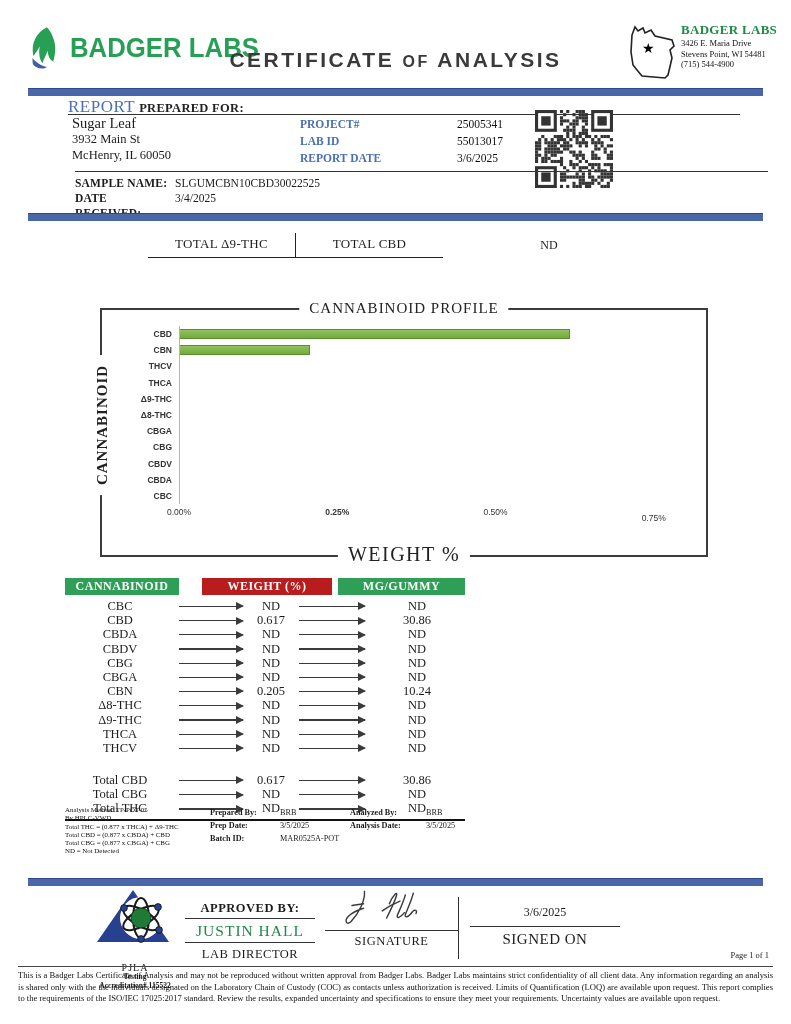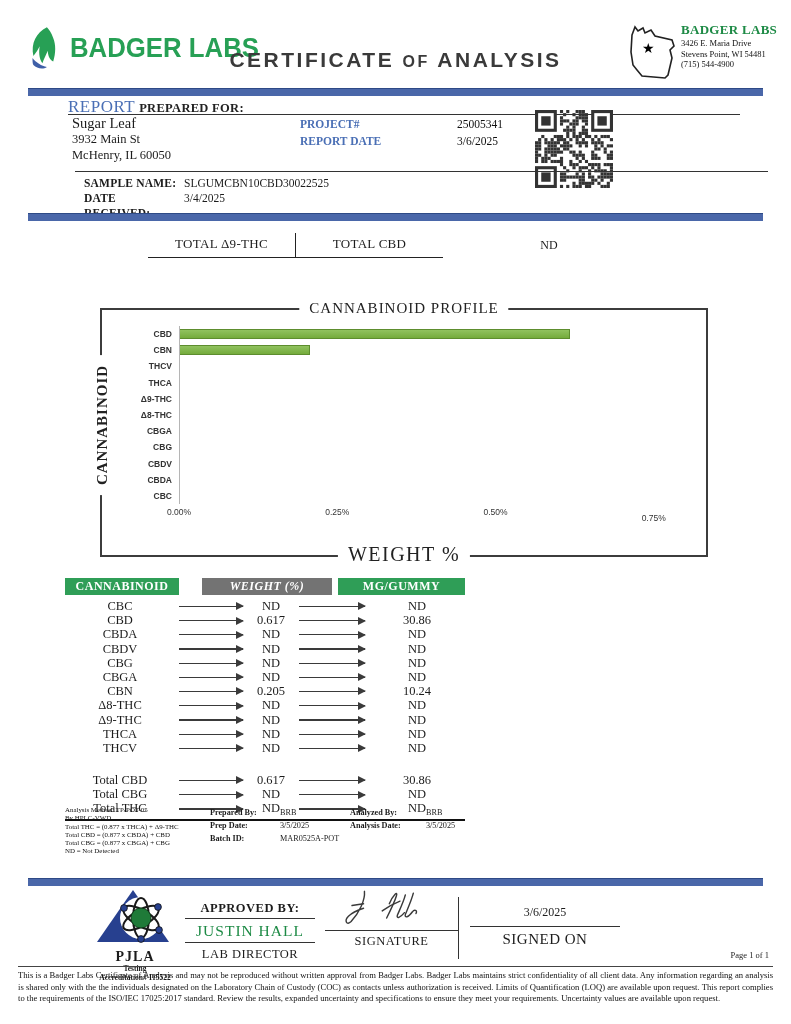--- a/index.html
+++ b/index.html
@@ -26,21 +26,21 @@
   .rp-head .rp1{color:#4a6fb5;font-size:17px;letter-spacing:0.5px;}
   .rp-head .rp2{color:#222;font-size:12.5px;font-weight:600;letter-spacing:0.3px;}
   .rule{background:#333;height:1px;}
   .client{left:72px;top:115px;font-size:12.5px;line-height:16px;}
   .client .cname{font-size:14.5px;}
   .meta{left:300px;top:116px;width:215px;}
   .meta-row{display:flex;line-height:17px;}
   .meta-label{width:147px;text-align:left;color:#4a6fb5;font-weight:600;font-size:11.5px;}
   .meta-value{margin-left:10px;font-size:11.5px;color:#111;}
   .qr{left:535px;top:110px;width:78px;height:78px;}
-  .sample{left:75px;top:176px;font-size:11.5px;line-height:15px;margin-left:9px;}
+  .sample{left:75px;top:176px;font-size:11.5px;line-height:15px;}
   .sample .srow{display:flex;}
   .sample .slabel{width:100px;font-weight:600;letter-spacing:0.2px;}
 
   
   .totals{left:148px;top:233px;width:507px;display:grid;grid-template-columns:147px 148px 212px;}
   .tot-h{font-size:13px;text-align:center;padding:3px 0 4px;border-bottom:1.5px solid #222;letter-spacing:0.3px;}
   .tot-v{font-size:12px;text-align:center;padding:5px 0;}
   .tot-div{border-left:1.5px solid #222;}
 
   
@@ -79,21 +79,21 @@
   .m-col{font-size:8.2px;line-height:13px;}
   .m-kv{display:flex;}
   .m-kl{width:62px;font-weight:600;}
   .m-col.prep{width:140px;margin-left:-5px;}
   .m-col.prep .m-kv span.v{margin-left:8px;}
   .m-col.anal .m-kl{width:68px;}
   .m-col.anal .m-kv span.v{margin-left:8px;}
 
   
   .pjla{left:80px;top:886px;width:110px;text-align:center;}
-  .pjla-text1{font-size:14px;font-weight:700;letter-spacing:1px;margin-top:1px;}
+  .pjla-text1{font-size:10px;font-weight:400;letter-spacing:1px;margin-top:14px;}
   .pjla-text2{font-size:7.5px;font-weight:600;line-height:8.5px;}
   .approved{left:185px;top:901px;width:130px;text-align:center;}
   .ap-label{font-size:12.5px;font-weight:600;letter-spacing:0.5px;border-bottom:1.2px solid #333;padding-bottom:2px;}
   .ap-name{font-size:15.5px;color:#1d8a45;letter-spacing:1px;padding:3px 0 2px;border-bottom:1.2px solid #333;}
   .ap-title{font-size:12.5px;letter-spacing:0.5px;padding-top:4px;}
   .sig-col{left:325px;top:886px;width:133px;text-align:center;}
   .sig-line{border-bottom:1.3px solid #333;}
   .sig-label{font-size:12.5px;letter-spacing:0.5px;padding-top:3px;}
   .vrule{left:458px;top:897px;width:1.3px;height:62px;background:#333;}
   .date-col{left:470px;top:905px;width:150px;text-align:center;}
@@ -150,20 +150,24 @@
   <div class="abs client">
     <div class="cname">Sugar Leaf</div>
     <div>3932 Main St</div>
     <div>McHenry, IL 60050</div>
   </div>
 
   <div class="abs meta">
     <div class="meta-row">
       <span class="meta-label">PROJECT#</span>
       <span class="meta-value">25005341</span>
+    </div>
+    <div class="meta-row">
+      <span class="meta-label">LAB ID</span>
+      <span class="meta-value">55013017</span>
     </div>
     <div class="meta-row">
       <span class="meta-label">REPORT DATE</span>
       <span class="meta-value">3/6/2025</span>
     </div>
   </div>
 
   <svg class="abs qr" viewBox="0 0 100 100">
       <rect x="32" y="0" width="4" height="4" fill="#333"></rect>
       <rect x="40" y="0" width="4" height="4" fill="#333"></rect>
@@ -481,30 +485,30 @@
           <span class="clabel">CBDA</span>
           <div class="ctrack"></div>
         </div>
         <div class="crow">
           <span class="clabel">CBC</span>
           <div class="ctrack"></div>
         </div>
       </div>
     <div class="tickrow" id="chart-ticks" style="top:197px;">
         <span class="tick" style="left: 0%;">0.00%</span>
-        <span class="tick" style="left: 30.4878%;">0.25%</span>
+        <span class="tick" style="left: 30.4878%; font-weight: bold;">0.25%</span>
         <span class="tick" style="left: 60.9756%;">0.50%</span>
         <span class="tick" style="left: 91.4634%; margin-top: 6px;">0.75%</span>
       </div>
   </div>
 
   <div class="abs rt">
     <div class="rt-head">
       <div class="rt-hc" style="left: 0px; width: 114px; background: rgb(47, 158, 87);" id="rt-h0">CANNABINOID</div>
-      <div class="rt-hc" style="left: 137px; width: 130px; background: #737373; font-style: italic;" id="rt-h1">WEIGHT (%)</div>
+      <div class="rt-hc" style="left: 137px; width: 130px; background: #b91c1c;" id="rt-h1">WEIGHT (%)</div>
       <div class="rt-hc" style="left: 273px; width: 127px; background: rgb(47, 158, 87);" id="rt-h2">MG/GUMMY</div>
     </div>
     <div class="rt-rows" id="rt-rows">
         <div class="rt-row">
           <span class="rt-name">CBC</span>
           <span class="arrow"></span>
           <span class="rt-val">ND</span>
           <span class="arrow"></span>
           <span class="rt-val">ND</span>
         </div>

